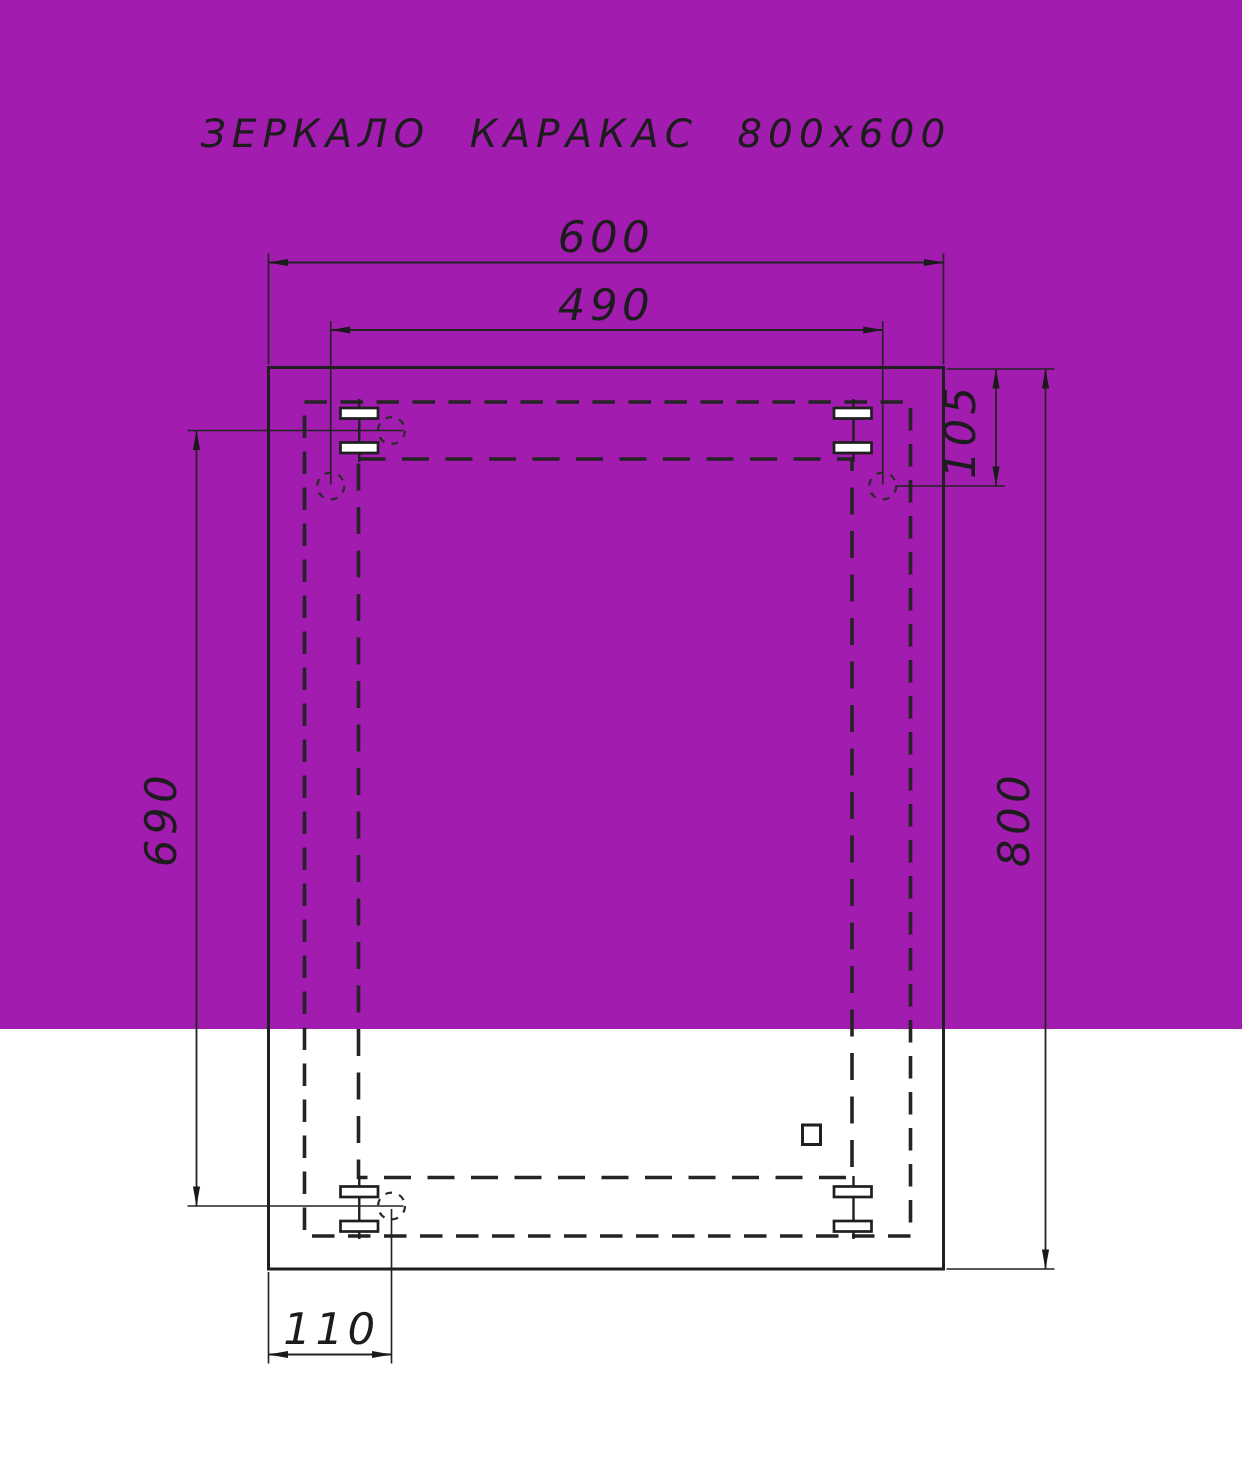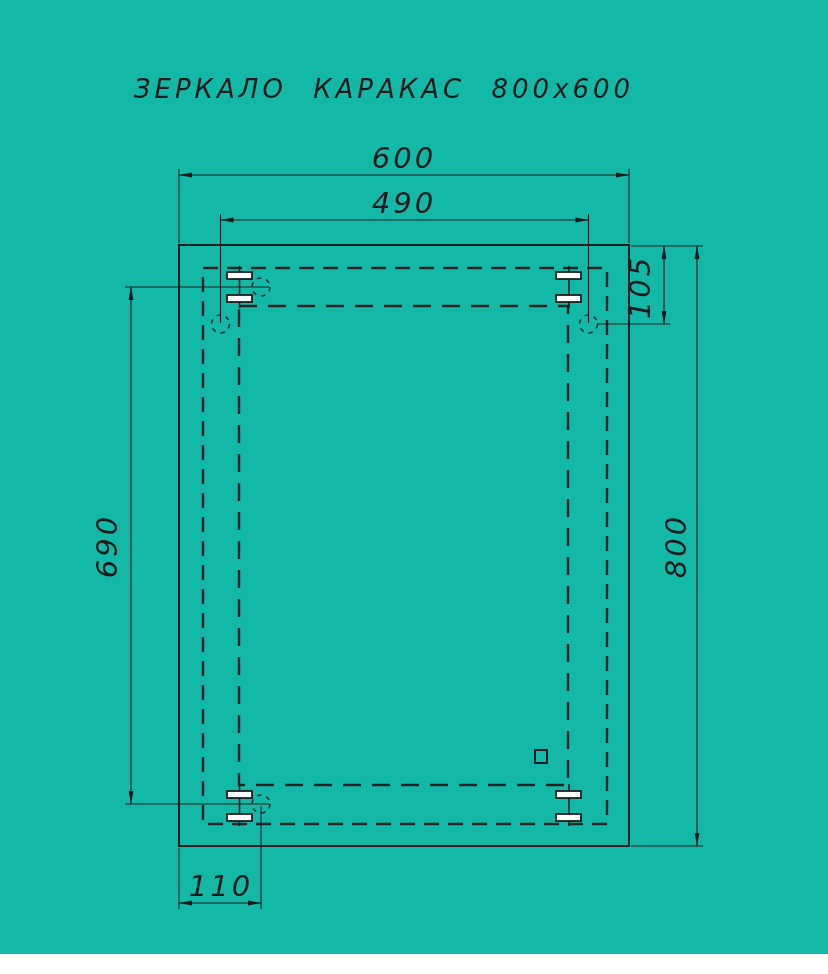--- a/index.html
+++ b/index.html
@@ -7,22 +7,22 @@
     padding: 0;
     background: #ffffff;
     width: 828px;
     height: 974px;
     overflow: hidden;
     font-family: "DejaVu Sans", sans-serif;
   }
   .stage {
     position: relative;
     width: 828px;
-    height: 954px;
-    background: #14b8a6;
+    height: 686px;
+    background: #a21caf;
   }
   svg { display: block; }
   .solid-thick  { stroke: #1f1f1f; stroke-width: 2;   fill: none; }
   .dashed-outer { stroke: #242424; stroke-width: 2.4; fill: none; stroke-dasharray: 15 9; }
   .dashed-inner { stroke: #242424; stroke-width: 2.4; fill: none; stroke-dasharray: 18 11; }
   .clip         { stroke: #1f1f1f; stroke-width: 1.8; fill: #ffffff; }
   .clip-line    { stroke: #1f1f1f; stroke-width: 1.6; fill: none; }
   .hole-circle  { stroke: #2a2a2a; stroke-width: 1.5; fill: none; stroke-dasharray: 4.5 5; }
   .dim-line     { stroke: #232323; stroke-width: 1.2; fill: none; }
   .ext-line     { stroke: #232323; stroke-width: 1.1; fill: none; }

